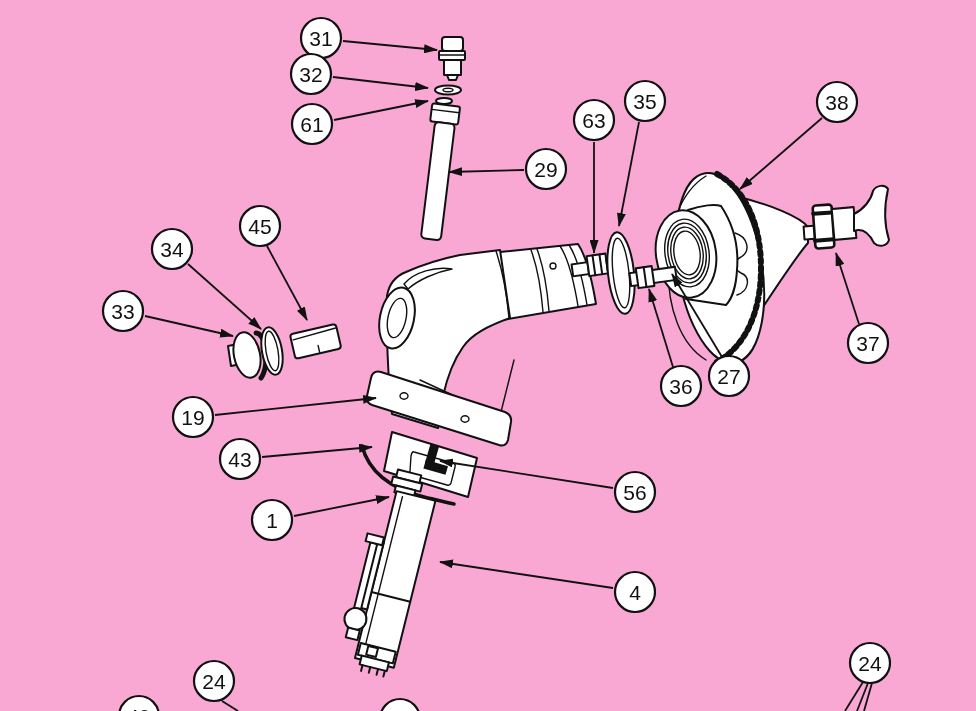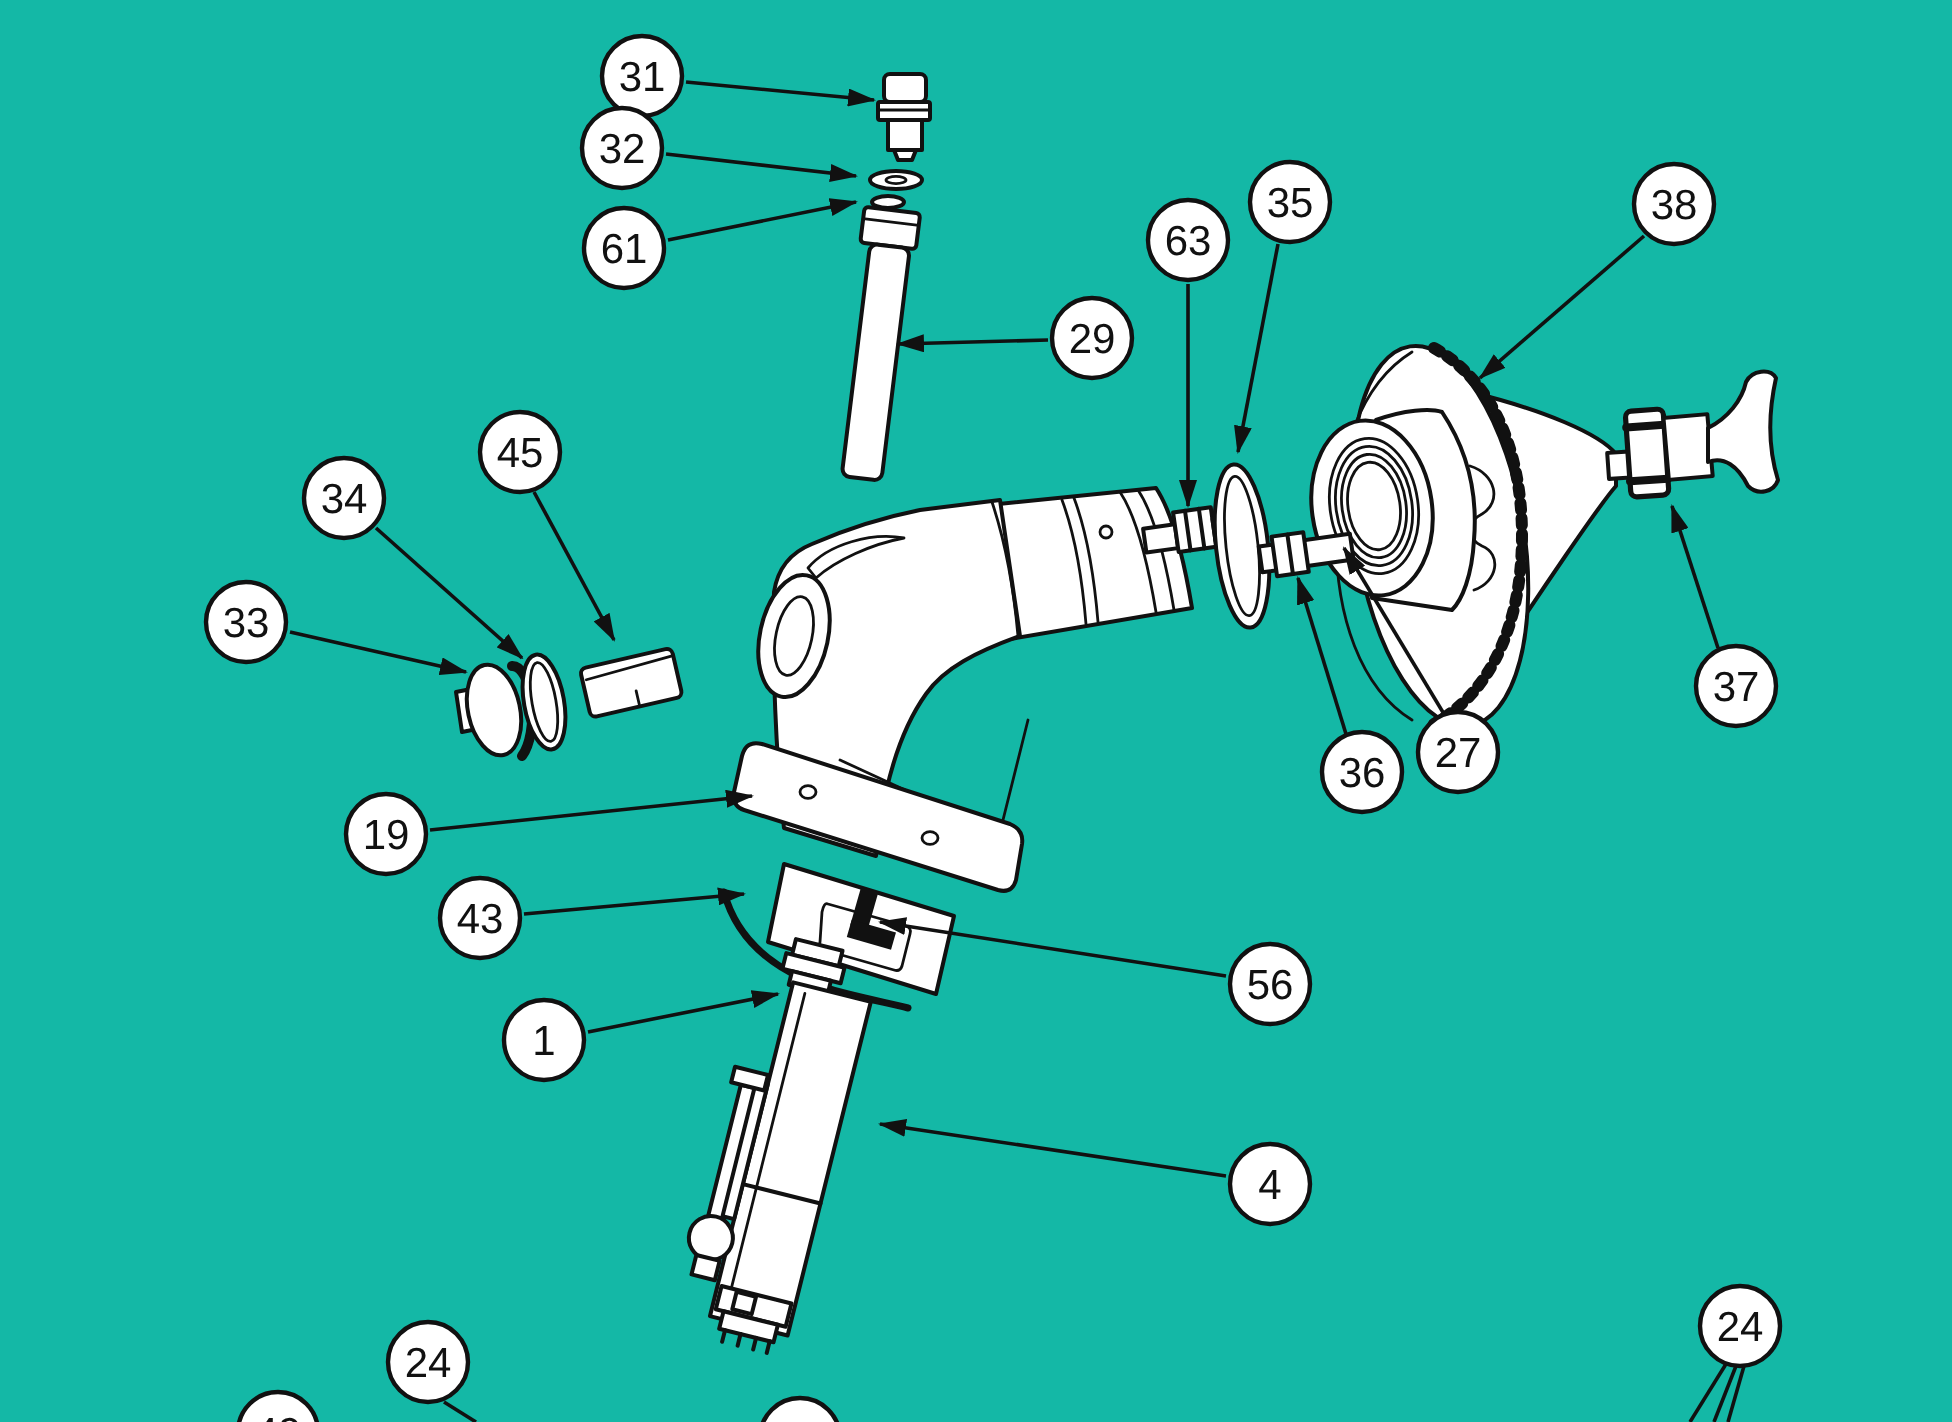--- a/index.html
+++ b/index.html
@@ -1,21 +1,21 @@
 <!DOCTYPE html>
 <html><head>
 <meta charset="utf-8">
 <style>
   html,body{margin:0;padding:0;}
   body{
     width:976px;height:711px;overflow:hidden;
     background:#f2f2f2;
     font-family:"Liberation Sans", sans-serif;
   }
-  .stage{position:relative;width:976px;height:711px;background:#14b8a6;}
+  .stage{position:relative;width:976px;height:711px;background:#f9a8d4;}
   svg{display:block;}
   .part{stroke:#111;stroke-width:2;fill:none;stroke-linejoin:round;stroke-linecap:round;}
   .wfill{fill:#ffffff;}
   .dark{fill:#111;stroke:none;}
   .thin{stroke-width:1.4;}
   .bold{stroke-width:3.5;}
   .callout-circle{fill:#fff;stroke:#111;stroke-width:2.2;}
   .callout-text{font-family:"Liberation Sans",sans-serif;font-size:21px;fill:#111;text-anchor:middle;}
   .leader{stroke:#111;stroke-width:1.8;fill:none;}
 </style>

